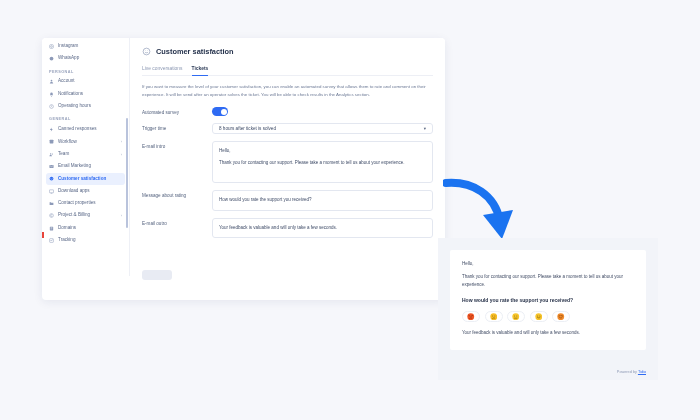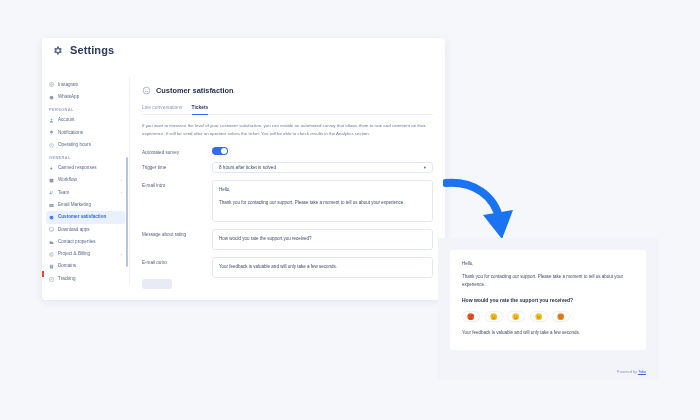--- a/index.html
+++ b/index.html
@@ -23,21 +23,21 @@
   .settings-header {
     height: 24px; display: flex; align-items: center;
     padding: 0 10px; gap: 7px;
     background: #ffffff;
   }
   .gear-icon { width: 11px; height: 11px; flex: 0 0 auto; color: #5b6b8c; }
   .settings-title {
     font-size: 11px; font-weight: 700; color: #2c3b57; letter-spacing: .1px;
   }
 
-  .settings-body { display: flex; height: 238px; align-items: center; }
+  .settings-body { display: flex; height: 238px; }
 
   
   .sidebar {
     width: 88px; flex: 0 0 88px;
     background: #ffffff;
     padding: 2px 0 0 0;
     position: relative;
     border-right: 1px solid #eef0f6;
   }
   .nav-item {
@@ -155,26 +155,20 @@
   }
   .pv-footer a { color: #2f6bf3; text-decoration: underline; }
 </style>
 </head>
 <body>
 
 <div class="stage">
 
   <div class="settings-window">
 
-    <div class="settings-header">
-      <svg class="gear-icon" viewBox="0 0 24 24" fill="currentColor">
-        <path d="M19.4 13a7.6 7.6 0 0 0 0-2l2-1.6-2-3.4-2.4 1a7.6 7.6 0 0 0-1.7-1L15 3.5h-4l-.3 2.6a7.6 7.6 0 0 0-1.7 1l-2.4-1-2 3.4L6.6 11a7.6 7.6 0 0 0 0 2l-2 1.6 2 3.4 2.4-1a7.6 7.6 0 0 0 1.7 1l.3 2.5h4l.3-2.6a7.6 7.6 0 0 0 1.7-1l2.4 1 2-3.4-2-1.5ZM13 15.5a3.5 3.5 0 1 1 0-7 3.5 3.5 0 0 1 0 7Z"></path>
-      </svg>
-      <span class="settings-title">Settings</span>
-    </div>
 
     <div class="settings-body">
 
       <div class="sidebar">
         <div class="red-tick"></div>
 
         <div class="nav-item">
           <svg class="ico" viewBox="0 0 24 24" fill="currentColor">
               <rect x="3" y="3" width="18" height="18" rx="5" fill="none" stroke="currentColor" stroke-width="2.4"></rect>
               <circle cx="12" cy="12" r="4" fill="none" stroke="currentColor" stroke-width="2.4"></circle>

